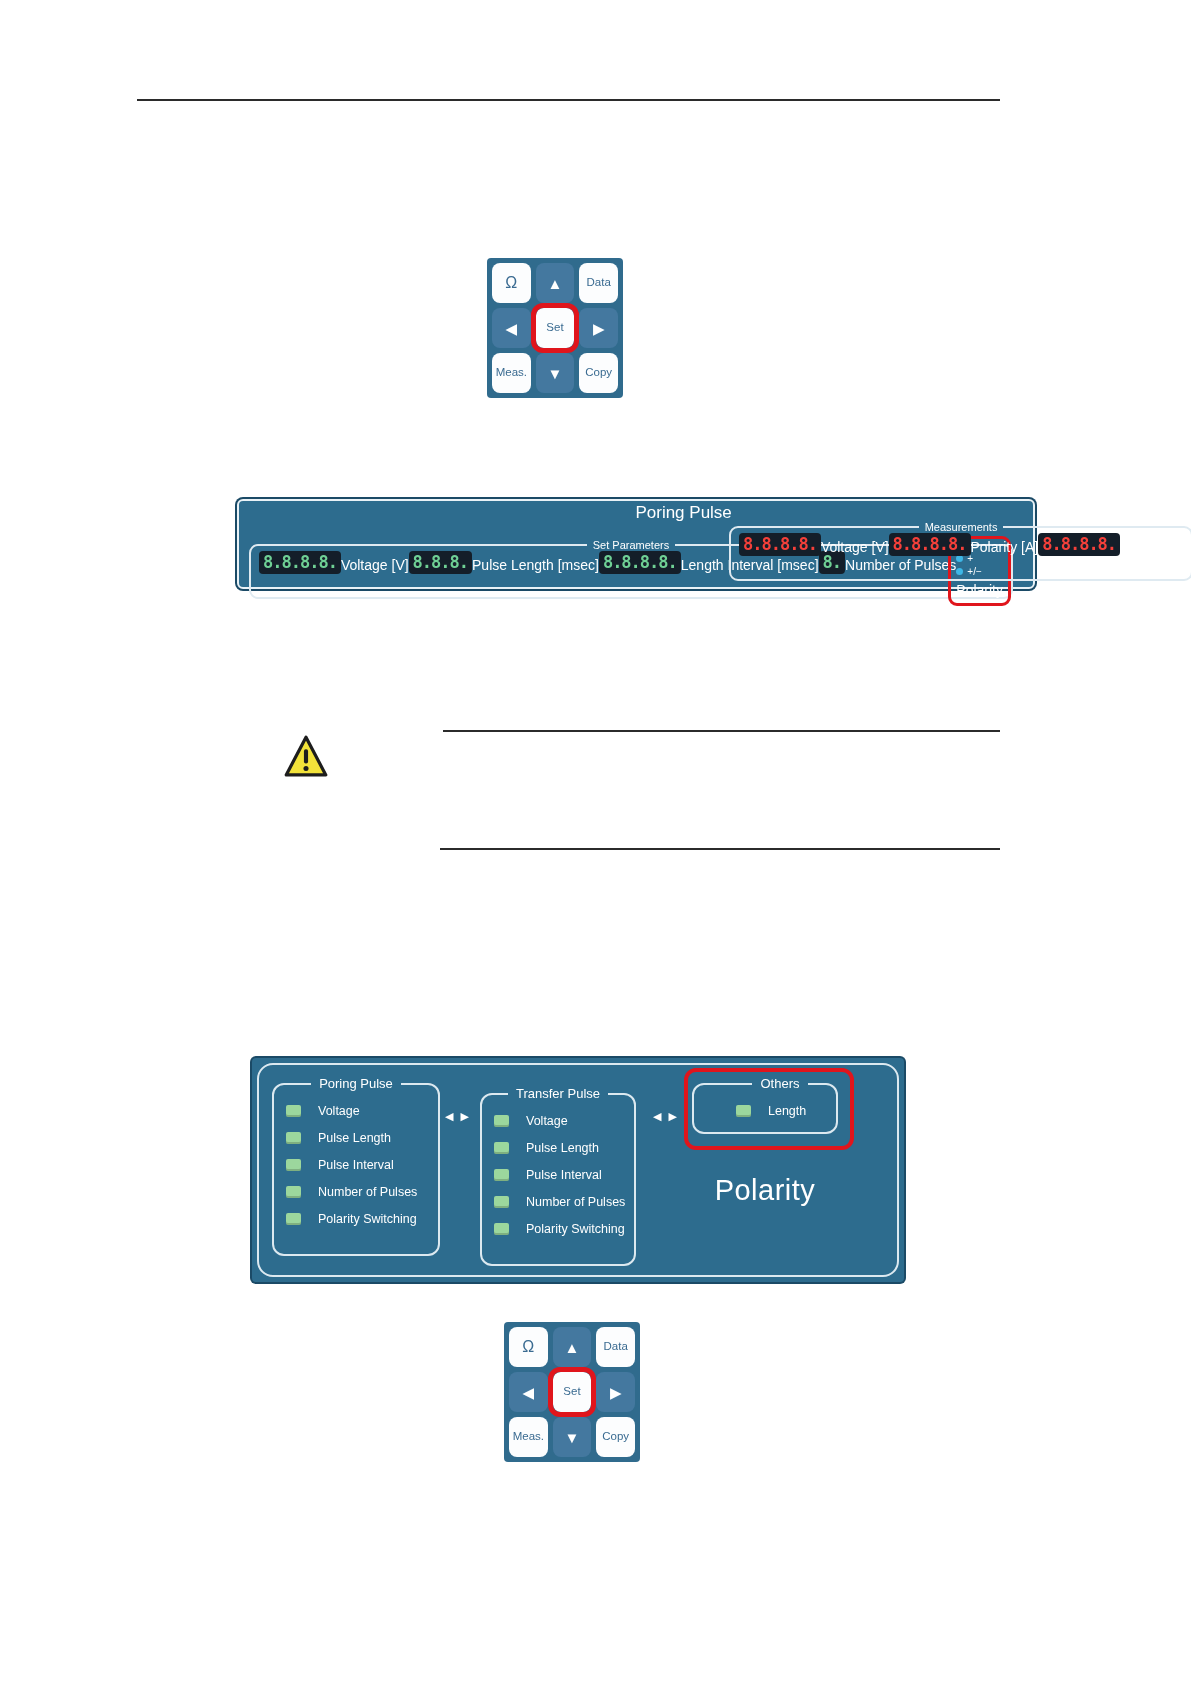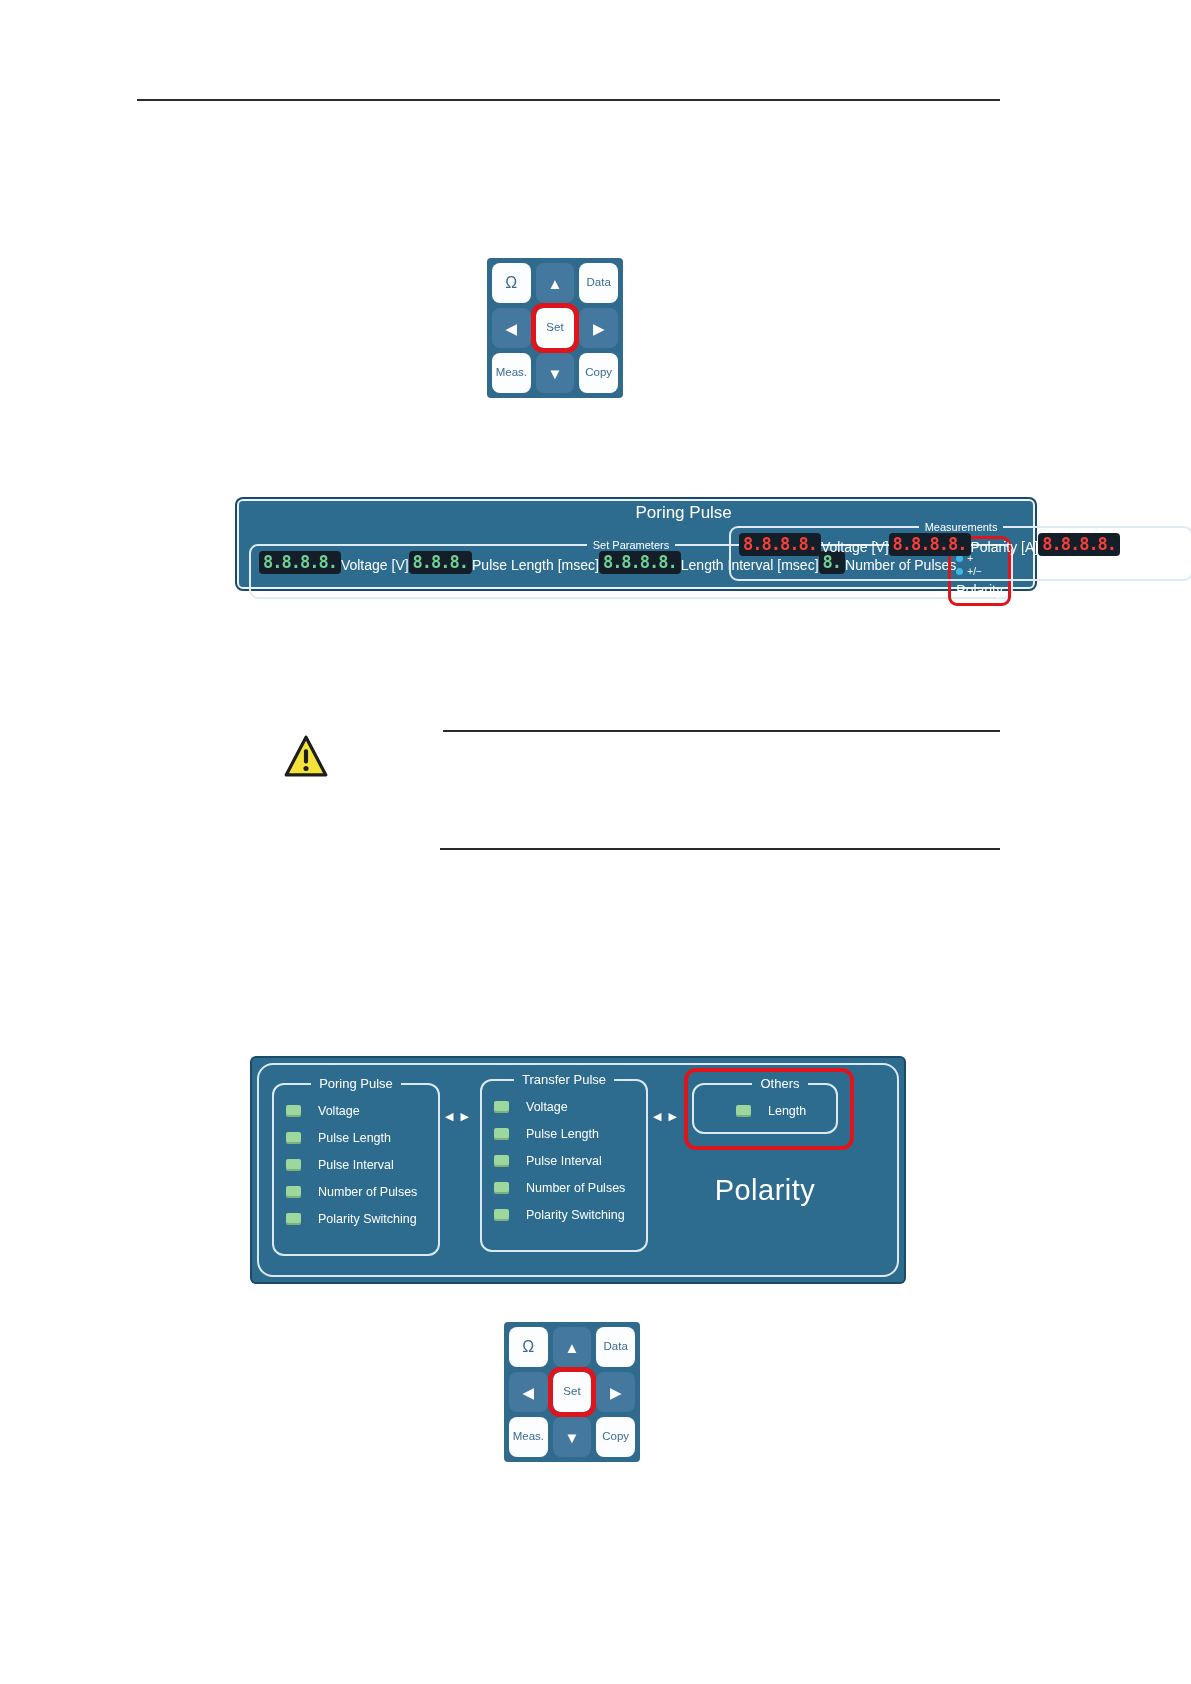--- a/index.html
+++ b/index.html
@@ -52,21 +52,21 @@
   .pol-led { width:7px; height:7px; border-radius:50%; background:#3db7e6; }
   .pol-col .disp-label { align-self:center; }
 
   
   .sel-panel { position:absolute; left:252px; top:1058px; width:652px; height:224px;
                background:#2d6c8e; border-radius:4px; box-shadow:0 0 0 2px #1b4a66; }
   .sel-inner { position:absolute; inset:5px; border:2px solid #dce9f0; border-radius:16px; pointer-events:none; }
   .sel-fs { position:absolute; border:2px solid #dce9f0; border-radius:12px; box-sizing:border-box; }
   .sel-fs legend { margin:0 auto; padding:0 8px; color:#ffffff; font-size:13px; white-space:nowrap; }
   .fs-g1 { left:20px;  top:18px; width:168px; height:180px; }
-  .fs-g2 { left:228px; top:14px; width:168px; height:180px; }
+  .fs-g2 { left:228px; top:28px; width:156px; height:180px; }
   .fs-g3 { left:440px; top:18px; width:146px; height:58px;padding-left:30px;  }
   .sel-ring { position:absolute; left:432px; top:10px; width:162px; height:74px;
               border:4px solid #e0151c; border-radius:12px; pointer-events:none; }
   .sel-item { display:flex; align-items:center; gap:17px; margin:13px 0 0 12px; }
   .sel-led { width:15px; height:12px; background:#9cd79d; border-radius:2px;
              box-shadow:inset 0 -2px 0 rgba(0,0,0,0.18); flex:none; }
   .sel-label { color:#ffffff; font-size:12.5px; white-space:nowrap; }
   .sel-arrows { position:absolute; color:#ffffff; font-size:11px; letter-spacing:2px; top:52px; }
   .arr1 { left:193px; } .arr2 { left:401px; }
   .sel-caption { position:absolute; left:436px; top:116px; width:154px; text-align:center;

